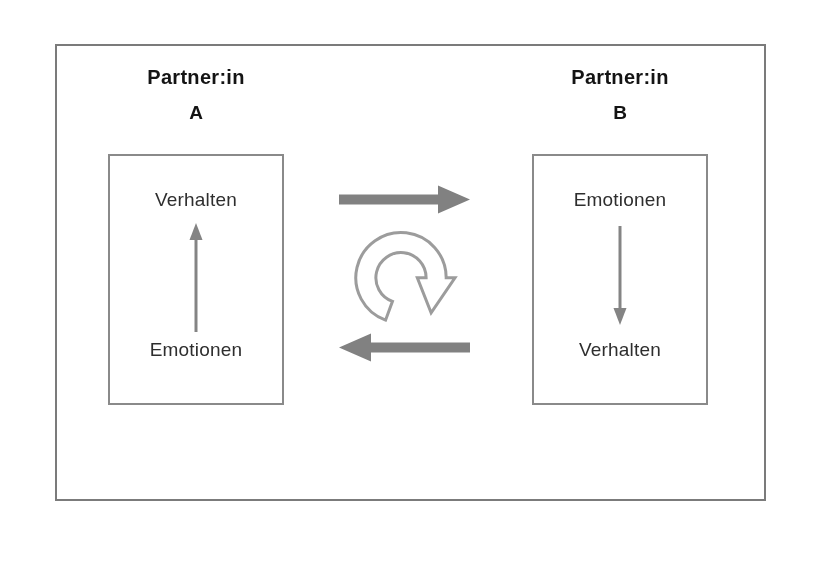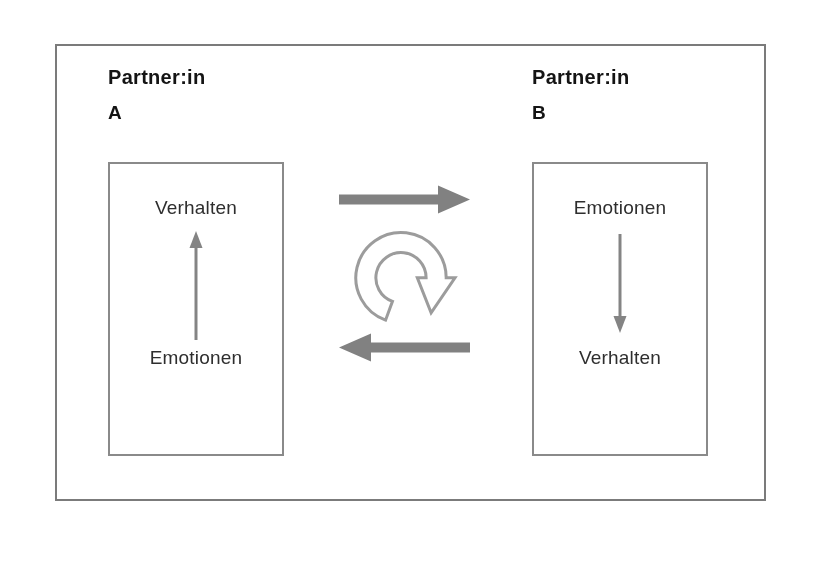--- a/index.html
+++ b/index.html
@@ -21,45 +21,45 @@
     top: 44px;
     width: 711px;
     height: 457px;
     border: 2px solid #7b7b7b;
     box-sizing: border-box;
     background: #ffffff;
   }
   .partner-title {
     position: absolute;
     width: 176px;
+    text-align: center;
     color: #141414;
   }
   .partner-title .line1 {
     font-size: 20px;
     font-weight: bold;
     line-height: 26px;
     letter-spacing: 0.3px;
   }
   .partner-title .line2 {
     font-size: 19px;
     font-weight: bold;
     line-height: 26px;
     margin-top: 10px;
   }
   .title-a { left: 108px; top: 64px; }
   .title-b { left: 532px; top: 64px; }
   .inner-box {
     position: absolute;
     top: 154px;
     width: 176px;
-    height: 294px;
+    height: 251px;
     border: 2px solid #8a8a8a;
     box-sizing: border-box;
     background: #ffffff;
-    margin-top: 8px;
   }
   .box-a { left: 108px; }
   .box-b { left: 532px; }
   .box-label {
     position: absolute;
     left: 0;
     right: 0;
     text-align: center;
     font-size: 19px;
     font-weight: 400;

